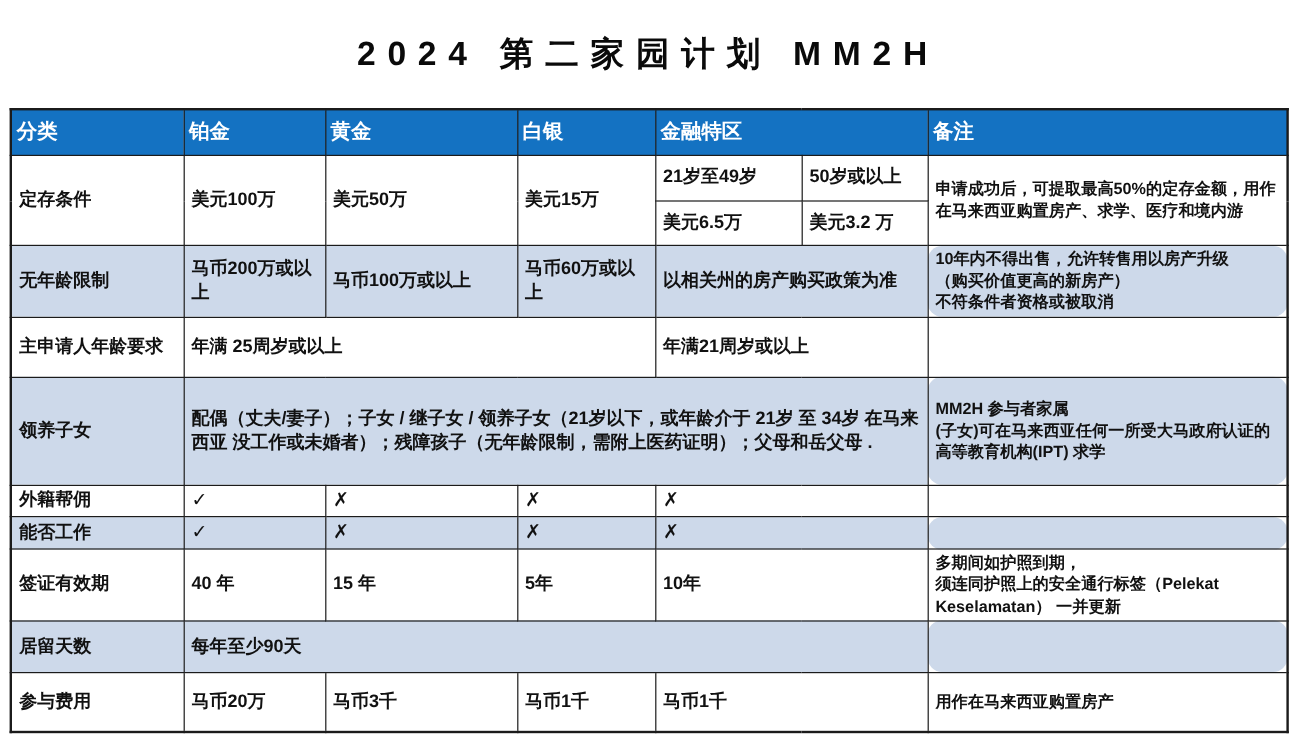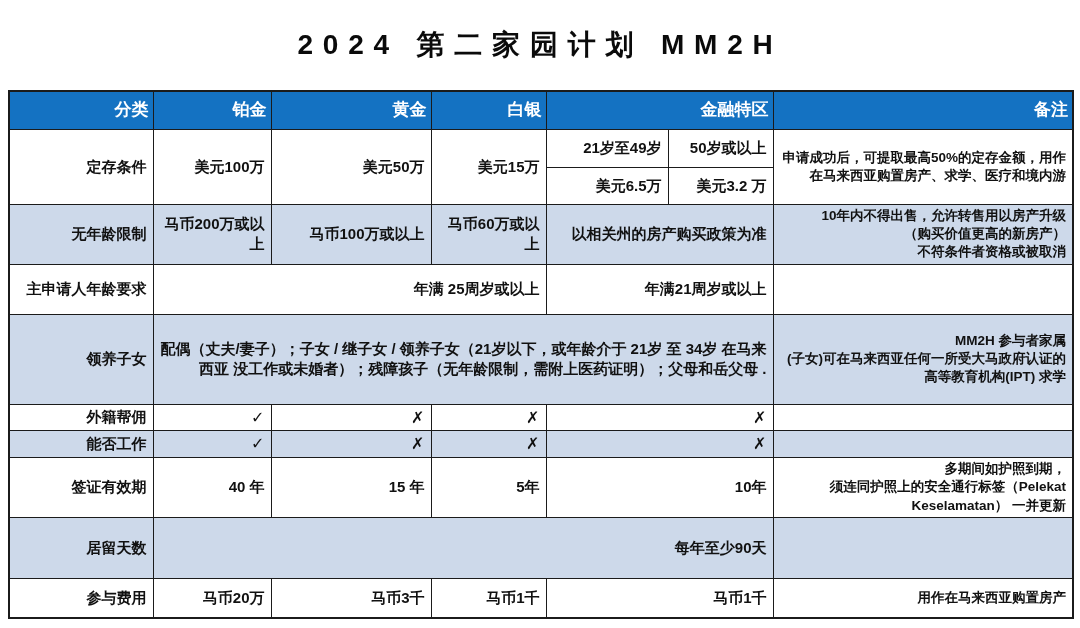--- a/index.html
+++ b/index.html
@@ -16,40 +16,40 @@
     font-size:28px;font-weight:800;letter-spacing:0.35em;
     color:#0a0a0a;
   }
   table.mm2h{
     margin:0 8px;width:1064px;
     border-collapse:collapse;table-layout:fixed;
     border:2.5px solid #1b1b1b;
   }
   td,th{
     border:1.6px solid #1b1b1b;
-    text-align:right;vertical-align:middle;
+    text-align:left;vertical-align:middle;
     padding:2px 6px;
     font-size:15px;font-weight:700;
     line-height:1.35;
     word-break:break-word;
   }
   thead th{
     background:#1472C2;color:#ffffff;
     font-size:17px;font-weight:800;
     height:33px;padding:2px 4px;
   }
   .row-white td{background:#ffffff;}
   .row-alt td{background:#CDD9EA;}
-  .notes{font-size:13.5px;font-weight:700;}
+  .notes{font-size:13.5px;font-weight:700;border-radius:12px;}
   .preline{white-space:pre-line;}
   .mark{font-size:16px;font-weight:800;}
   .h-r1a{height:38px;} .h-r1b{height:37px;}
   .h-r2{height:58px;} .h-r3{height:50px;margin-top:46px;} .h-r4{height:90px;}
   .h-r5{height:26px;} .h-r6{height:27px;} .h-r7{height:59px;}
-  .h-r8{height:61px;} .h-r9{height:40px;}
+  .h-r8{height:43px;} .h-r9{height:50px;}
 </style>
 </head>
 <body>
 
 <div class="page-title">2024 第二家园计划 MM2H</div>
 
 <table class="mm2h">
   <colgroup>
     <col style="width:144px">
       <col style="width:118px">

